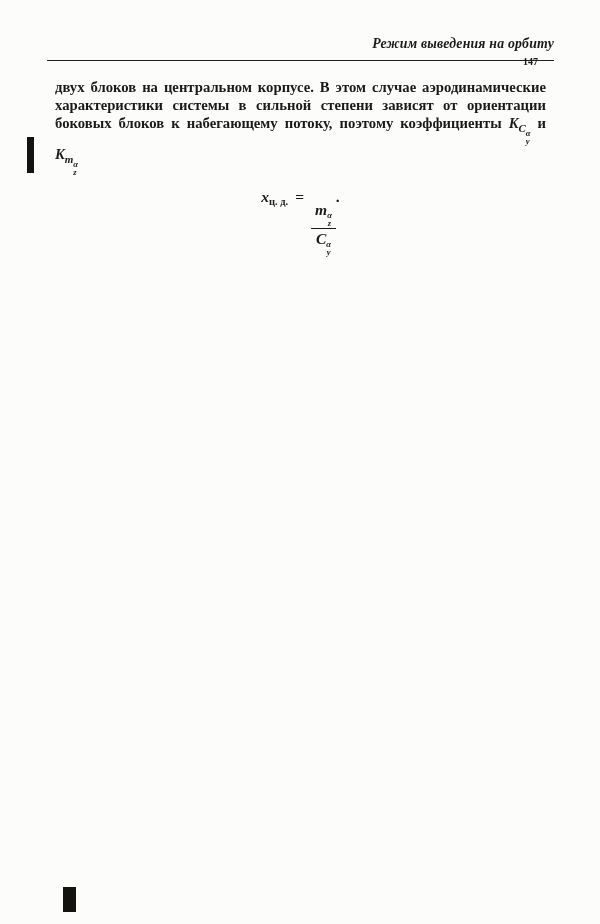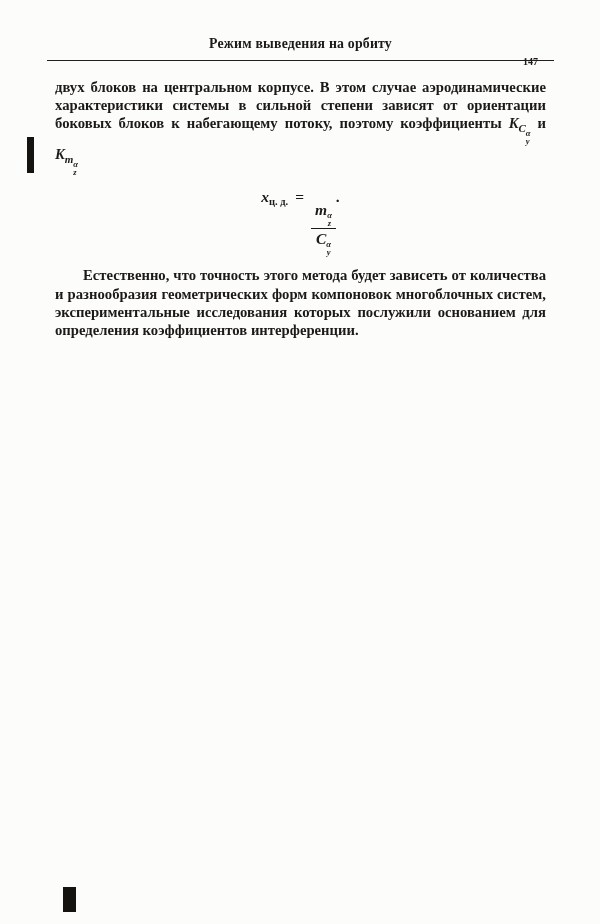--- a/index.html
+++ b/index.html
@@ -19,21 +19,22 @@
   }
   .content {
     position: absolute;
     left: 47px;
     top: 36px;
     width: 507px;
   }
   .runhead { position: relative; height: 19px; }
   .runtitle {
     display: block;
-    text-align: center;
+    text-align: right;
+    font-style: italic;
     font-weight: 600;
     font-size: 13.8px;
     letter-spacing: 0.2px;
   }
   .pagenum {
     position: absolute;
     right: 16px;
     top: 0;
     font-weight: 600;
     font-size: 10px;
@@ -132,17 +133,16 @@
             <span class="num"><span class="mi">m</span><span class="stack">
                 <span class="mi">α</span>
                 <span class="mi">z</span>
               </span></span>
             <span class="den"><span class="mi">C</span><span class="stack">
                 <span class="mi">α</span>
                 <span class="mi">y</span>
               </span></span>
           </span><span>.</span></div>
 
-      <p class="indented">Естественно, что точность этого метода будет зависеть от количества и разнообразия геометрических форм компоновок многоблочных систем, экспериментальные исследования которых послужили основанием для определения коэффициентов интерференции.</p>
 
     </div>
   </div>
 </div>
 
 </body></html>

